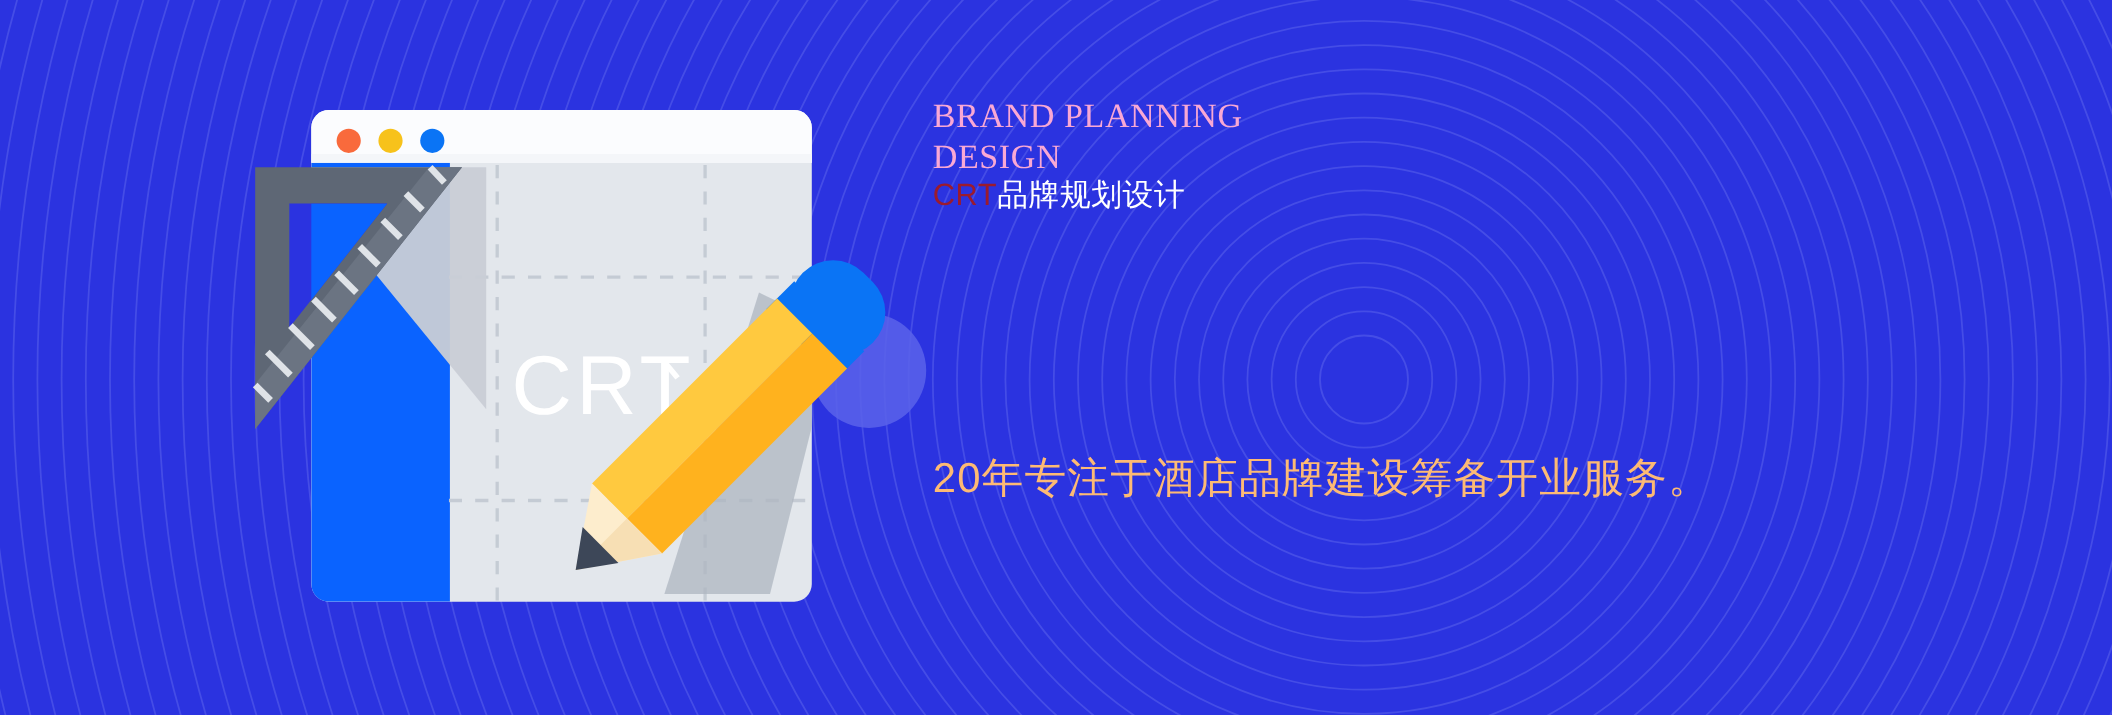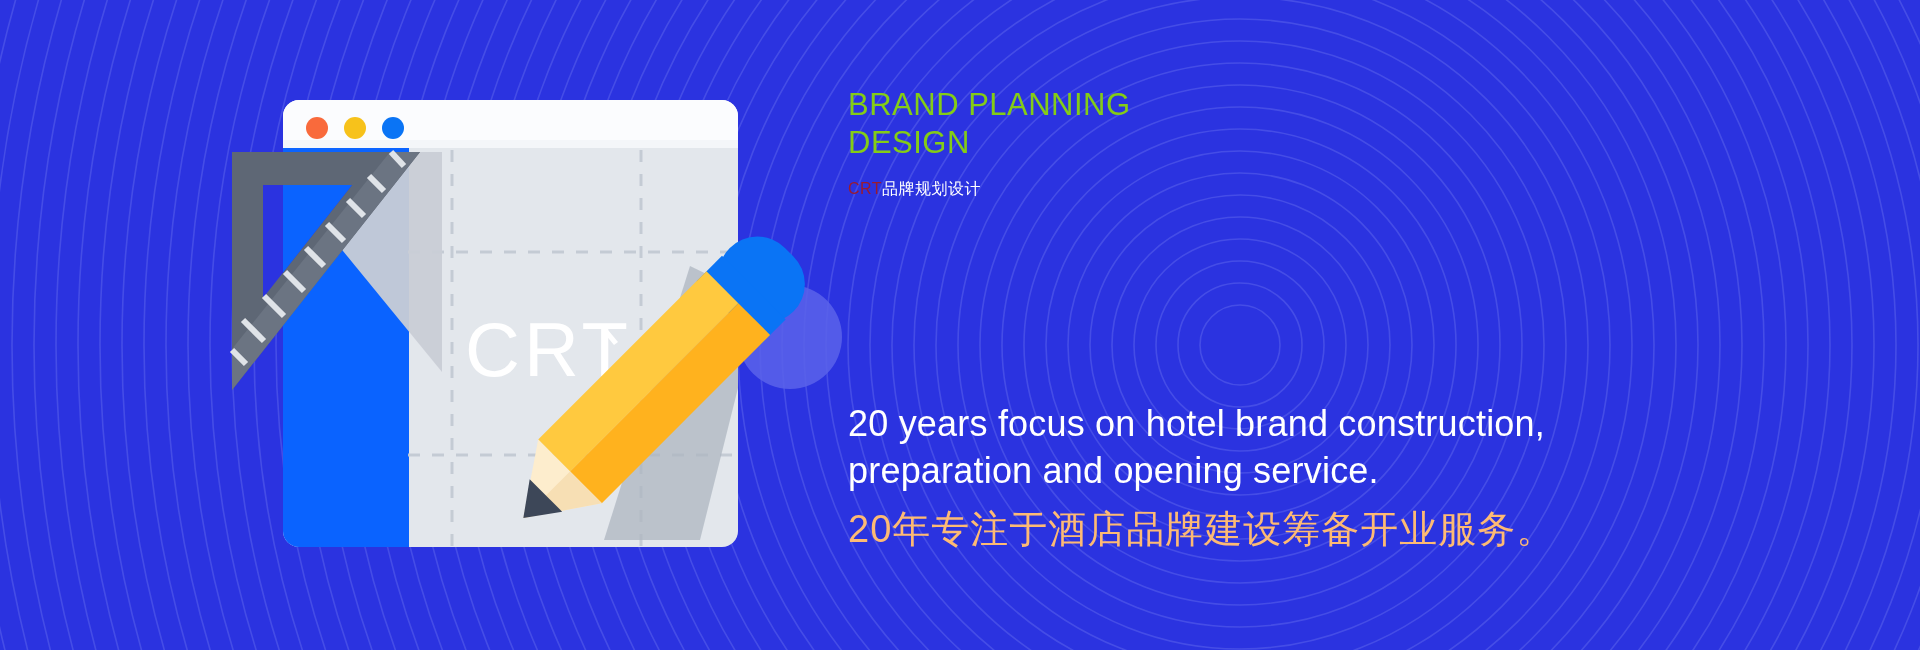--- a/index.html
+++ b/index.html
@@ -47,30 +47,31 @@
     height: 650px;
   }
 
   .heading-block {
     position: absolute;
     left: 0px;
     top: 86px;
     width: 700px;
   }
   .heading-en {
-    color: #84cc16;
+    color: #f9a8d4;
     font-size: 31px;
     line-height: 38px;
     font-weight: 400;
     letter-spacing: 0.5px;
     white-space: pre-line;
+    font-family: Liberation Serif, serif;
   }
   .heading-cn {
-    margin-top: 14px;
-    font-size: 16px;
+    margin-top: 2px;
+    font-size: 28px;
     line-height: 26px;
     letter-spacing: 0.5px;
     color: #ffffff;
   }
   .heading-cn .crt-mark {
     color: #9b1b2e;
   }
 
   .tagline-block {
     position: absolute;
@@ -272,19 +273,17 @@
 
     <div class="heading-block">
       <div class="heading-en">BRAND PLANNING
 DESIGN</div>
       <div class="heading-cn">
         <span class="crt-mark">CRT</span><span>品牌规划设计</span>
       </div>
     </div>
 
     <div class="tagline-block">
-      <div class="tagline-en">20 years focus on hotel brand construction,
-preparation and opening service.</div>
       <div class="tagline-cn">20年专注于酒店品牌建设筹备开业服务。</div>
     </div>
 
   </div>
 </div>
 
 </body></html>

